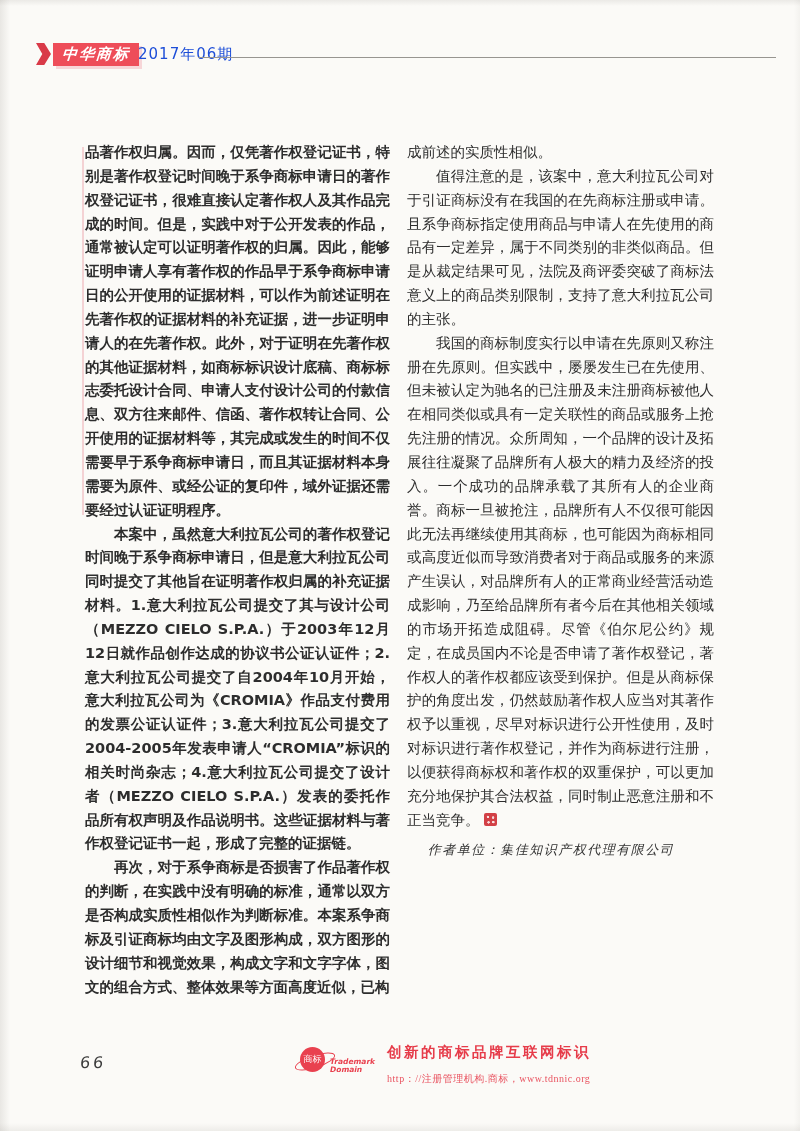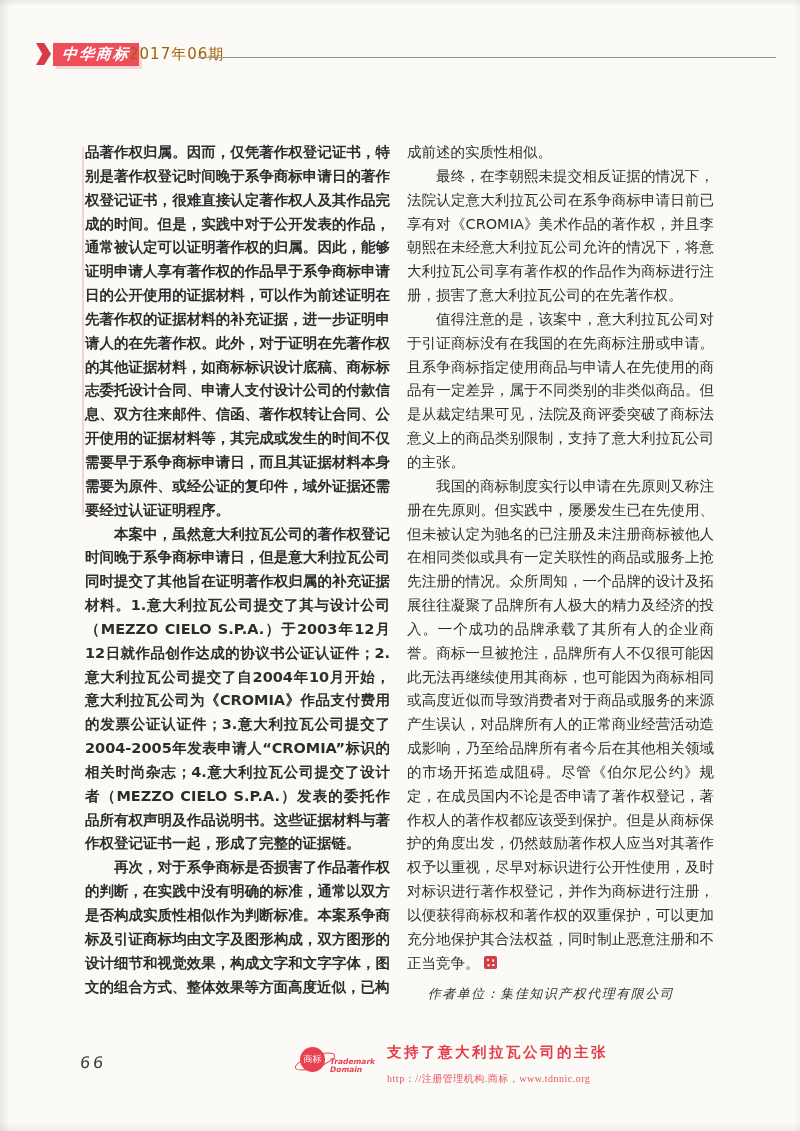--- a/index.html
+++ b/index.html
@@ -25,21 +25,21 @@
   }
   .ribbon-box{
     height:23px;padding:0 9px;background:#ee4d59;color:#fff;
     display:flex;align-items:center;justify-content:center;
     box-shadow:3px 3px 0 0 rgba(246,205,207,.8);
   }
   .brand-text{
     font-family:"DejaVu Serif",serif;font-style:italic;font-weight:bold;
     font-size:15px;letter-spacing:2px;white-space:nowrap;transform:skewX(-4deg);
   }
-  .issue-text{position:absolute;left:129px;top:45px;font-size:15px;color:#a16207;letter-spacing:1px;white-space:nowrap;}
+  .issue-text{position:absolute;left:138px;top:45px;font-size:15px;color:#1d4ed8;letter-spacing:1px;white-space:nowrap;}
   .header-rule{position:absolute;left:198px;top:57px;width:578px;height:1px;background:#979590;}
 
   
   .col{
     position:absolute;top:141px;width:305px;
     font-size:14.5px;line-height:23.85px;text-align:justify;
     color:#2d2d2d;
   }
   .col-left{left:85px;font-weight:bold;}
   .col-right{left:407px;width:307px;}
@@ -109,36 +109,35 @@
   <div class="ghost-line"></div>
 
   <section class="col col-left">
       <p class="para">品著作权归属。因而，仅凭著作权登记证书，特别是著作权登记时间晚于系争商标申请日的著作权登记证书，很难直接认定著作权人及其作品完成的时间。但是，实践中对于公开发表的作品，通常被认定可以证明著作权的归属。因此，能够证明申请人享有著作权的作品早于系争商标申请日的公开使用的证据材料，可以作为前述证明在先著作权的证据材料的补充证据，进一步证明申请人的在先著作权。此外，对于证明在先著作权的其他证据材料，如商标标识设计底稿、商标标志委托设计合同、申请人支付设计公司的付款信息、双方往来邮件、信函、著作权转让合同、公开使用的证据材料等，其完成或发生的时间不仅需要早于系争商标申请日，而且其证据材料本身需要为原件、或经公证的复印件，域外证据还需要经过认证证明程序。</p>
       <p class="para indent">本案中，虽然意大利拉瓦公司的著作权登记时间晚于系争商标申请日，但是意大利拉瓦公司同时提交了其他旨在证明著作权归属的补充证据材料。1.意大利拉瓦公司提交了其与设计公司（MEZZO CIELO S.P.A.）于2003年12月12日就作品创作达成的协议书公证认证件；2.意大利拉瓦公司提交了自2004年10月开始，意大利拉瓦公司为《CROMIA》作品支付费用的发票公证认证件；3.意大利拉瓦公司提交了2004-2005年发表申请人“CROMIA”标识的相关时尚杂志；4.意大利拉瓦公司提交了设计者（MEZZO CIELO S.P.A.）发表的委托作品所有权声明及作品说明书。这些证据材料与著作权登记证书一起，形成了完整的证据链。</p>
       <p class="para indent">再次，对于系争商标是否损害了作品著作权的判断，在实践中没有明确的标准，通常以双方是否构成实质性相似作为判断标准。本案系争商标及引证商标均由文字及图形构成，双方图形的设计细节和视觉效果，构成文字和文字字体，图文的组合方式、整体效果等方面高度近似，已构</p>
     </section>
 
   <section class="col col-right">
   <p class="para">成前述的实质性相似。</p>
-      <p class="para indent">最终，在李朝熙未提交相反证据的情况下，法院认定意大利拉瓦公司在系争商标申请日前已享有对《CROMIA》美术作品的著作权，并且李朝熙在未经意大利拉瓦公司允许的情况下，将意大利拉瓦公司享有著作权的作品作为商标进行注册，损害了意大利拉瓦公司的在先著作权。</p>
       <p class="para indent">值得注意的是，该案中，意大利拉瓦公司对于引证商标没有在我国的在先商标注册或申请。且系争商标指定使用商品与申请人在先使用的商品有一定差异，属于不同类别的非类似商品。但是从裁定结果可见，法院及商评委突破了商标法意义上的商品类别限制，支持了意大利拉瓦公司的主张。</p>
       <p class="para indent">我国的商标制度实行以申请在先原则又称注册在先原则。但实践中，屡屡发生已在先使用、但未被认定为驰名的已注册及未注册商标被他人在相同类似或具有一定关联性的商品或服务上抢先注册的情况。众所周知，一个品牌的设计及拓展往往凝聚了品牌所有人极大的精力及经济的投入。一个成功的品牌承载了其所有人的企业商誉。商标一旦被抢注，品牌所有人不仅很可能因此无法再继续使用其商标，也可能因为商标相同或高度近似而导致消费者对于商品或服务的来源产生误认，对品牌所有人的正常商业经营活动造成影响，乃至给品牌所有者今后在其他相关领域的市场开拓造成阻碍。尽管《伯尔尼公约》规定，在成员国内不论是否申请了著作权登记，著作权人的著作权都应该受到保护。但是从商标保护的角度出发，仍然鼓励著作权人应当对其著作权予以重视，尽早对标识进行公开性使用，及时对标识进行著作权登记，并作为商标进行注册，以便获得商标权和著作权的双重保护，可以更加充分地保护其合法权益，同时制止恶意注册和不正当竞争。<span class="end-seal"></span></p>
       <p class="author-line">作者单位：集佳知识产权代理有限公司</p>
     </section>
 
   <span class="page-number">66</span>
 
   <div class="footer-logo">
     <span class="planet-wrap">
       <span class="orbit"></span>
       <span class="planet">商标</span>
     </span>
     <span class="latin-name">
       <span>Trademark</span><br>
       <span>Domain</span>
     </span>
     <span class="tagline-block">
-      <div class="tagline">支持了意大利拉瓦公司的主张</div>
+      <div class="tagline">创新的商标品牌互联网标识</div>
       <div class="url-line">http：//注册管理机构.商标，www.tdnnic.org</div>
     </span>
   </div>
 
 </div>
 
 </body></html>

